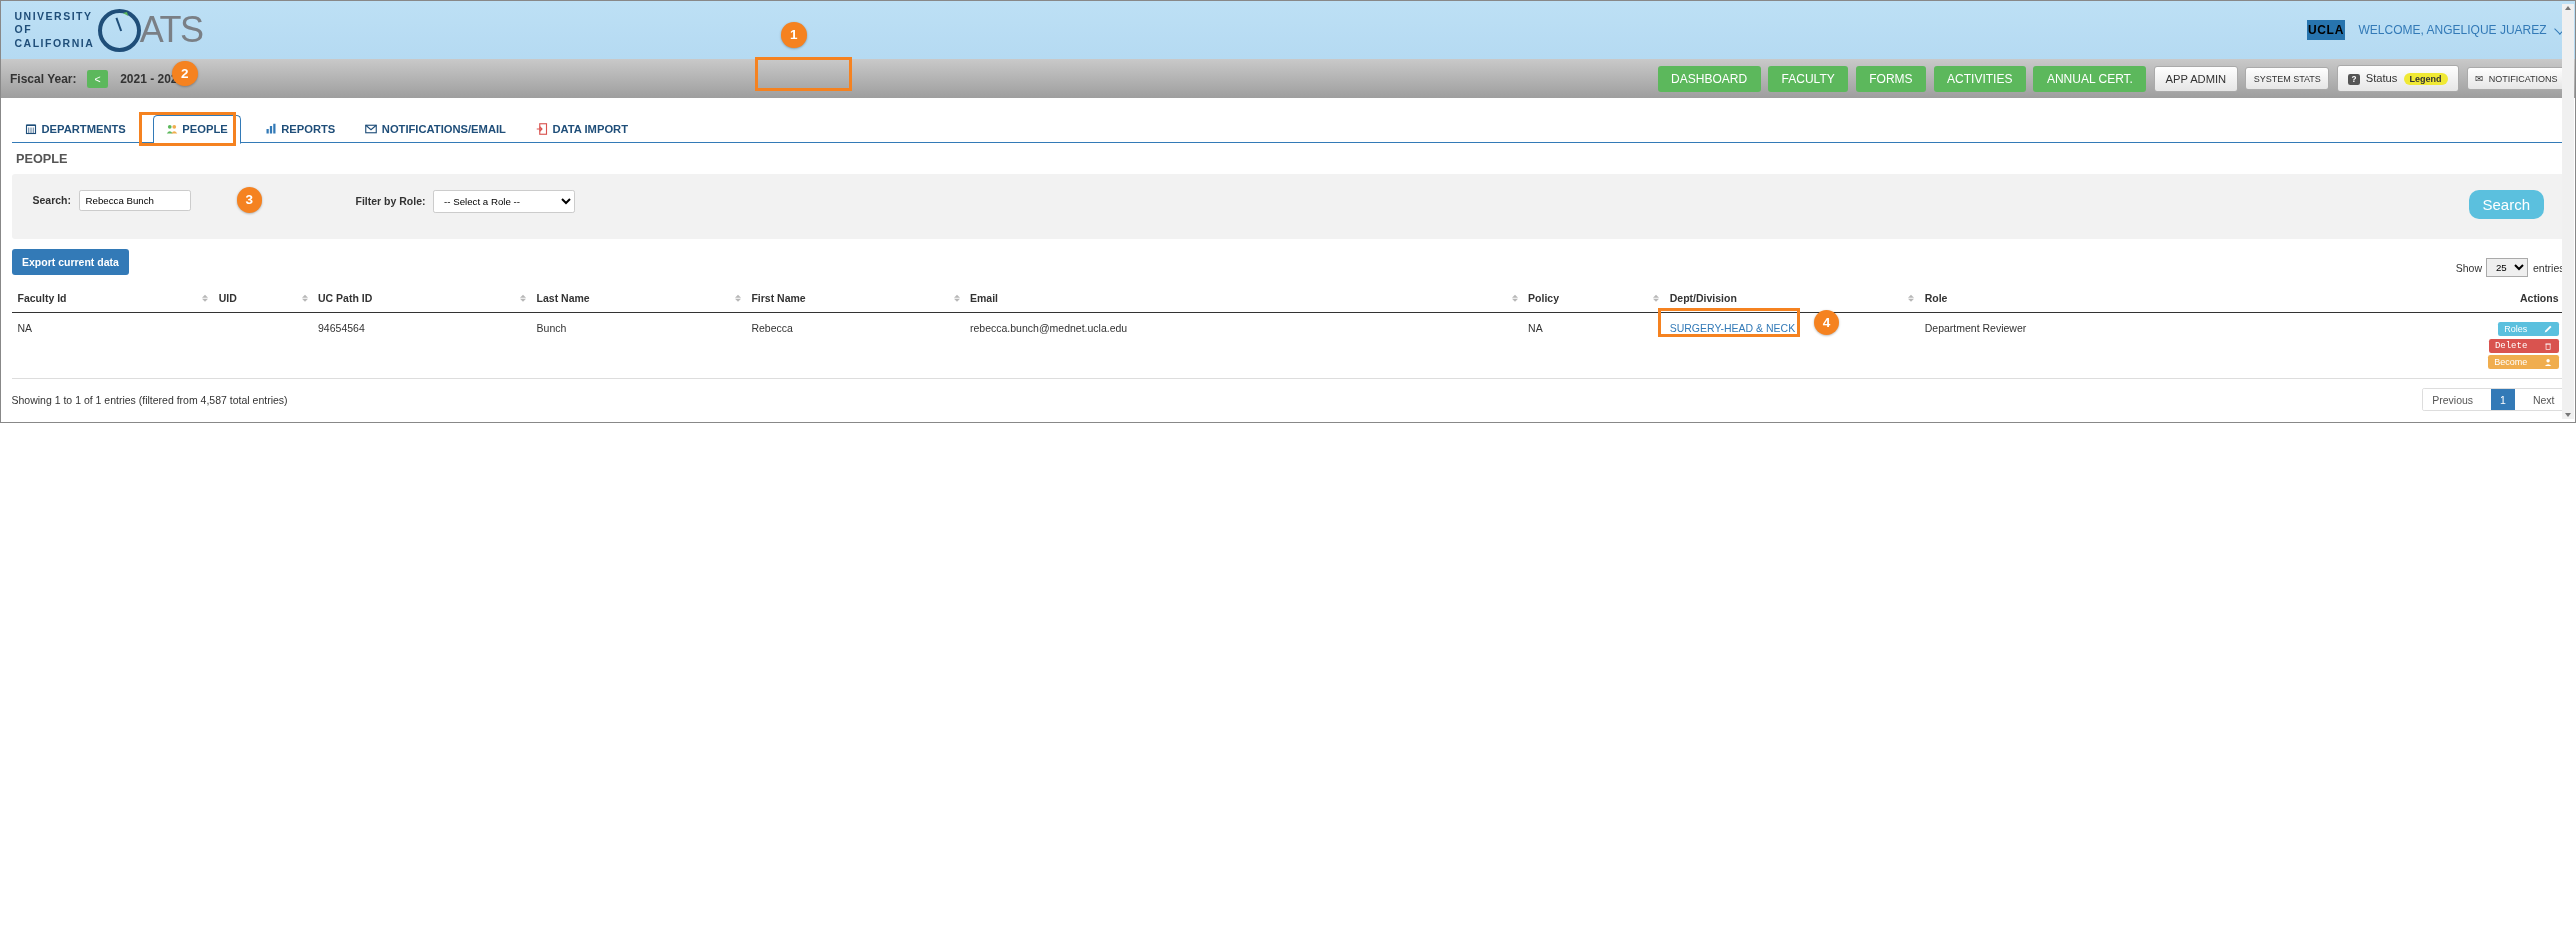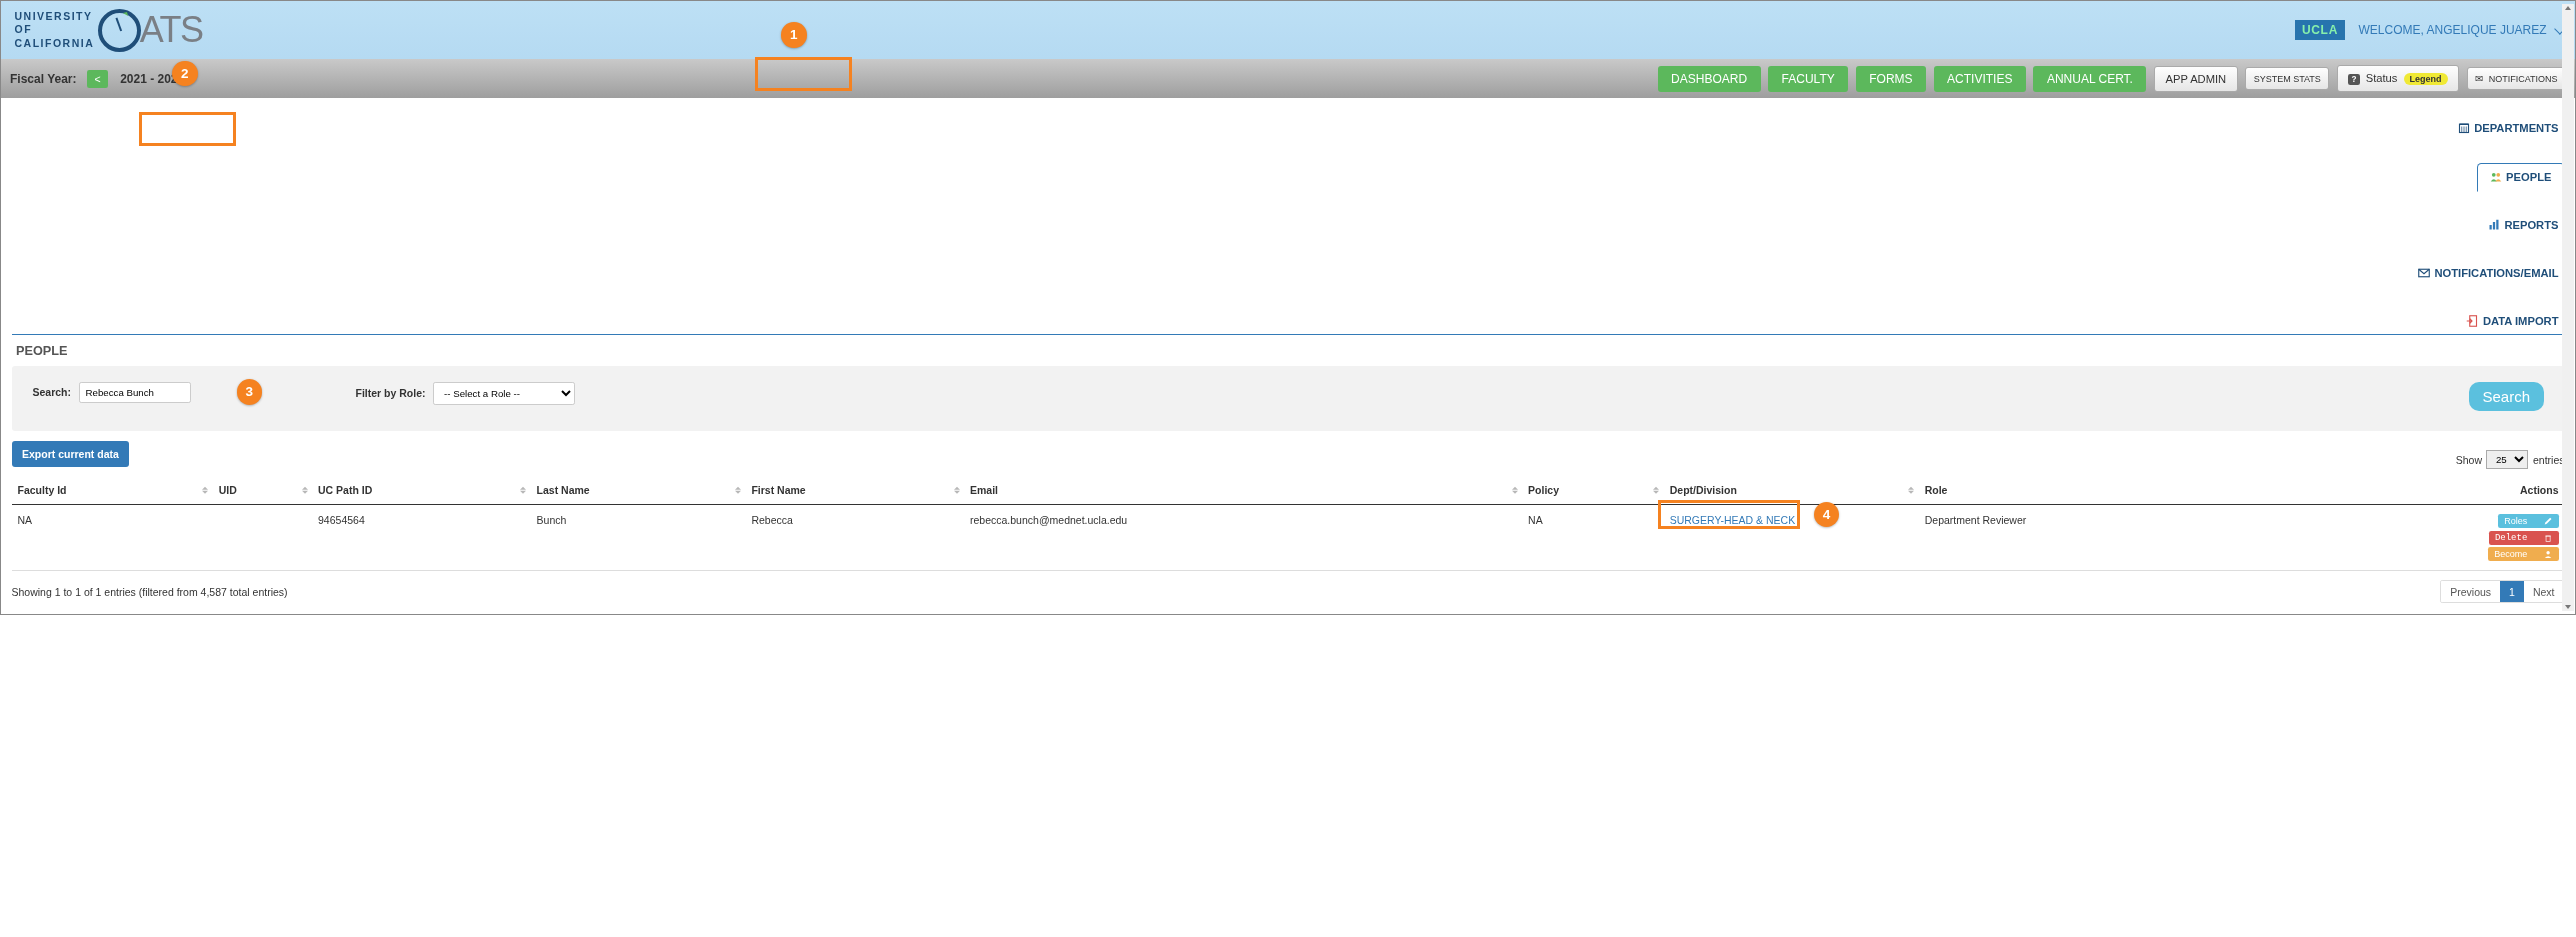--- a/index.html
+++ b/index.html
@@ -9,40 +9,40 @@
   
   .header-top { background: linear-gradient(#bde0f5, #b5daf2); padding: 7.5px 13.5px; display: flex; align-items: center; justify-content: space-between; position: relative; height: 58px; }
   .brand-area { display: flex; align-items: center; gap: 4px; }
   .uc-text { color: #1f4e79; font-weight: 600; letter-spacing: 1.5px; font-size: 10.5px; line-height: 1.25; }
   .oats-logo { display: flex; align-items: center; gap: 0; }
   .oats-o { width: 43px; height: 43px; border: 4.5px solid #1f4e79; border-radius: 50%; position: relative; display:flex; align-items:center; justify-content:center; }
   .oats-o::before { content:''; position:absolute; width:2.2px; height:13.5px; background:#1f4e79; transform: rotate(-20deg); transform-origin: bottom center; bottom:50%; left:50%; }
   .oats-o::after { content:''; position:absolute; border:3.7px solid transparent; border-bottom-color:#5cb85c; top:-3.7px; right:7.5px; transform: rotate(30deg); }
   .oats-text { font-size: 36px; color:#7a7f85; letter-spacing:-1.5px; font-weight:400; margin-left:-1.5px; }
   .header-right { display:flex; align-items:center; gap:13.5px; }
-  .ucla-badge { background:#2774ae; color:#86efac; font-weight:bold; padding:3px 7px; font-size:12px; letter-spacing:0.7px; }
+  .ucla-badge { background:#2774ae; color:#000000; font-weight:bold; padding:3px 1px; font-size:12px; letter-spacing:0.7px; }
   .welcome-text { color:#337ab7; font-size:12px; }
   .chevron-down { display:inline-block; width:7.5px; height:7.5px; border-right:1.5px solid #337ab7; border-bottom:1.5px solid #337ab7; transform: rotate(45deg) translateY(-3px); margin-left:4.5px; }
 
   
   .navbar { background: linear-gradient(#c9c9c9, #9e9e9e); padding: 6px 9px; display:flex; align-items:center; gap:7.5px; position:relative; }
   .fiscal-label { font-size:12px; font-weight:bold; color:#333; margin-right:3px; }
   .year-prev { background:#5cb85c; color:#fff; border:none; padding:3px 7.5px; font-size:10.5px; border-radius:2.2px; cursor:pointer; }
   .year-text { font-size:12px; font-weight:bold; color:#333; padding:0 4.5px; }
   .nav-spacer { flex:1; }
   .nav-btn { background:#5cb85c; color:#fff; border:none; padding:6px 13.5px; font-size:12px; border-radius:3px; cursor:pointer; }
   .nav-btn.admin, .top-btn { background: linear-gradient(#fefefe,#e6e6e6); color:#333; border:0.7px solid #aaa; padding:6px 10.5px; font-size:11.2px; border-radius:3px; cursor:pointer; }
   .top-btn.small { font-size:9px; padding:5.2px 7.5px; font-weight:normal; }
   .legend-pill { background:#f0e935; border-radius:7.5px; padding:0.7px 6px; font-size:9px; font-weight:bold; margin-left:3px; }
   .envelope-icon { display:inline-block; font-size:9.7px; margin-right:3px; }
   .status-q { display:inline-block; width:11.2px; height:11.2px; background:#555; color:#fff; border-radius:2.2px; text-align:center; font-size:8.2px; line-height:11.2px; font-weight:bold; margin-right:3px; }
 
   
   .container { padding: 0 10.5px 10.5px 10.5px; }
-  .tabstrip { display:flex; align-items:flex-end; border-bottom:1.5px solid #337ab7; margin-top:16.5px; gap:21px; padding-left:10.5px;flex-direction:column; }
+  .tabstrip { display:flex; align-items:flex-end; border-bottom:1.5px solid #337ab7; margin-top:16.5px; gap:21px; padding-left:10.5px; }
   .tab { color:#1f4e79; font-weight:bold; font-size:11.2px; padding:7.5px 6px 7.5px 3px; cursor:pointer; display:flex; align-items:center; gap:4.5px; }
   .tab.active { background:#fff; border:1.5px solid #337ab7; border-bottom:1.5px solid #fff; border-radius:4.5px 4.5px 0 0; margin-bottom:-1.5px; padding:7.5px 12px; }
   .tab-icon { width:12px; height:12px; display:inline-block; }
 
   .page-heading { font-size:12.7px; font-weight:bold; color:#555; margin:9px 0 7.5px 4.5px; }
 
   
   .filter-panel { background:#f2f2f2; border-radius:3px; padding:16.5px 21px 19.5px 21px; display:flex; align-items:flex-start; gap:45px; }
   .filter-group { display:flex; align-items:center; gap:7.5px; }
   .filter-group.col { flex-direction:column; align-items:flex-start; }
@@ -70,21 +70,21 @@
   .link-cell { color:#337ab7; cursor:pointer; }
 
   .action-btns { display:flex; flex-direction:column; gap:2.2px; align-items:flex-end; }
   .action-btn { color:#fff; font-size:9px; padding:2.2px 6px; border-radius:2.2px; border:none; cursor:pointer; display:flex; align-items:center; gap:17px; }
   .ab-blue { background:#5bc0de; }
   .ab-red { background:#d9534f;font-family:Liberation Mono, monospace; }
   .ab-orange { background:#f0ad4e; }
   .ab-icon { width:8.2px; height:8.2px; display:inline-block; }
 
   .table-footer { display:flex; justify-content:space-between; align-items:center; font-size:10.5px; margin-top:9px; }
-  .pager { display:flex; align-items:flex-start; gap:0; border:0.7px solid #ddd; border-radius:2.2px; overflow:hidden; }
+  .pager { display:flex; align-items:flex-start; gap:9px; border:0.7px solid #ddd; border-radius:2.2px; overflow:hidden; }
   .pager-btn { padding:4.5px 9px; cursor:pointer; color:#555; background:#fff; border:none; font-size:10.5px; }
   .pager-btn.current { background:#337ab7; color:#fff; }
 
   
   .callout-circle { position:absolute; width:25.5px; height:25.5px; background:#f58220; border-radius:50%; color:#fff; font-weight:bold; font-size:13.5px; display:flex; align-items:center; justify-content:center; z-index:50; box-shadow:0 0.7px 2.2px rgba(0,0,0,.3); }
   .callout-box { position:absolute; border:3px solid #f58220; z-index:49; pointer-events:none; }
 
   
   .scrollbar-v { position:absolute; right:1.5px; top:3px; width:12px; height: calc(100% - 6px); background:#f0f0f0; display:flex; flex-direction:column; align-items:center; justify-content:space-between; }
   .scroll-arrow { width:0;height:0;border-left:3.7px solid transparent;border-right:3.7px solid transparent; }

